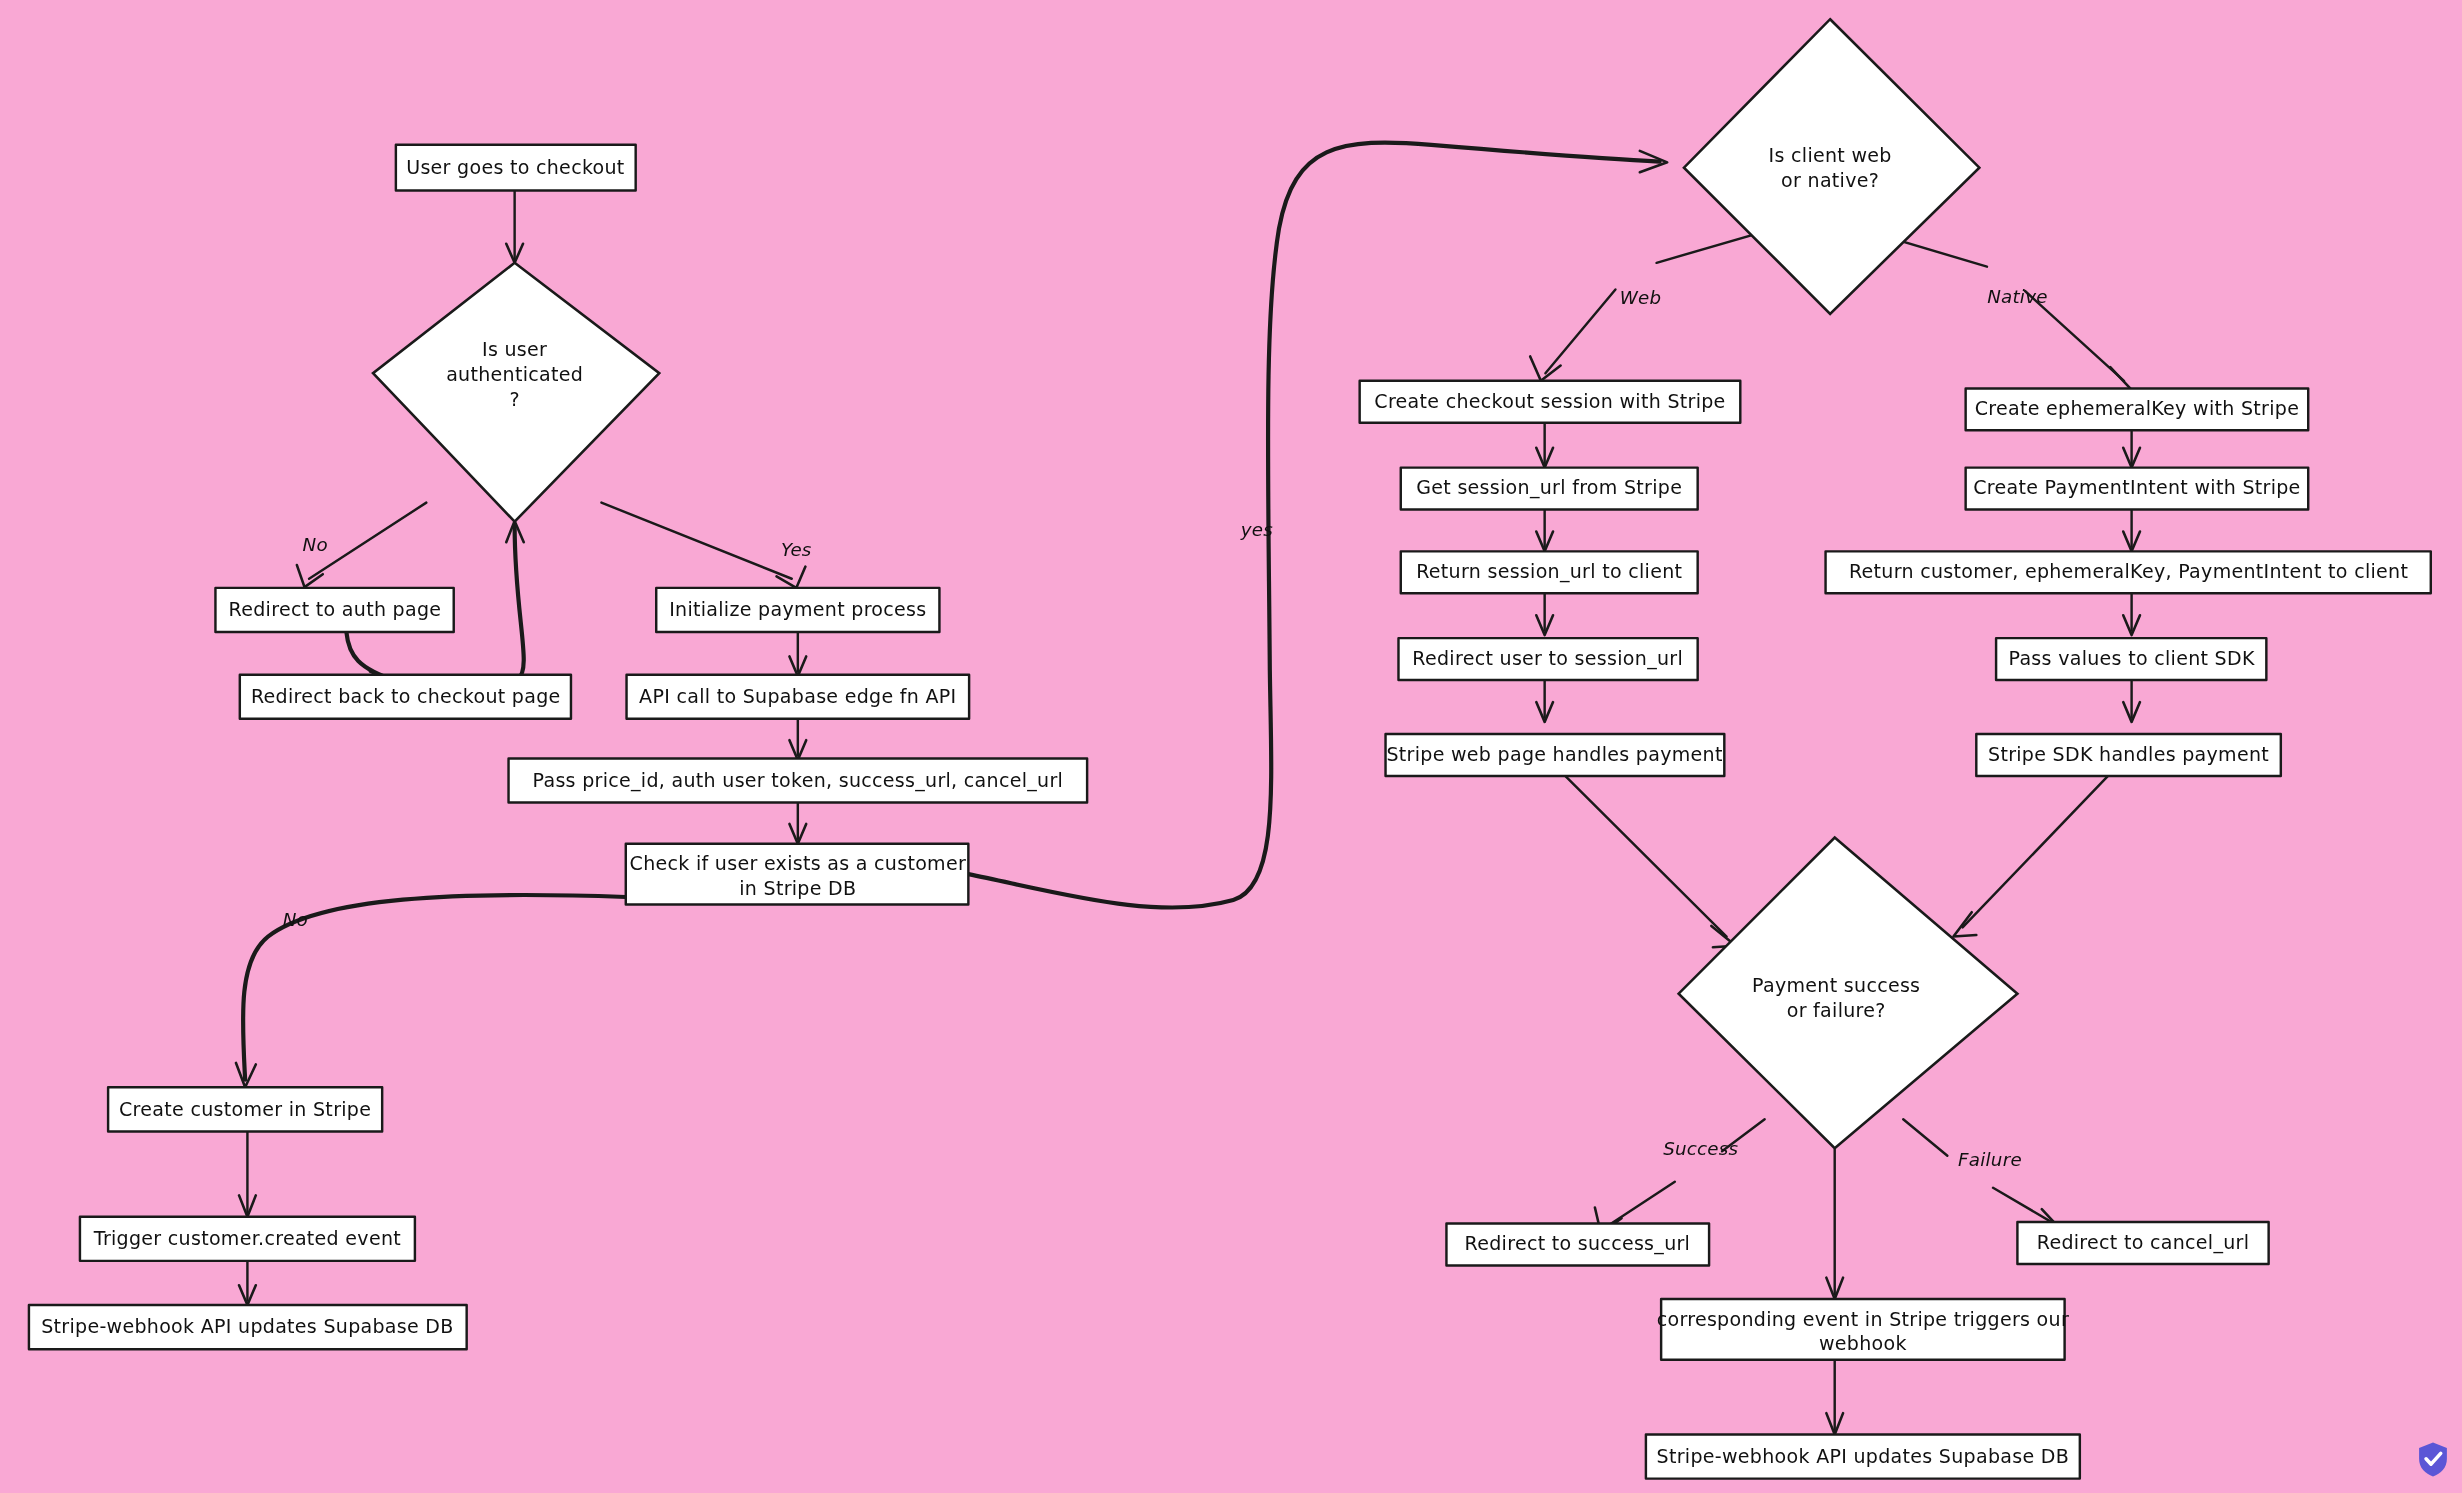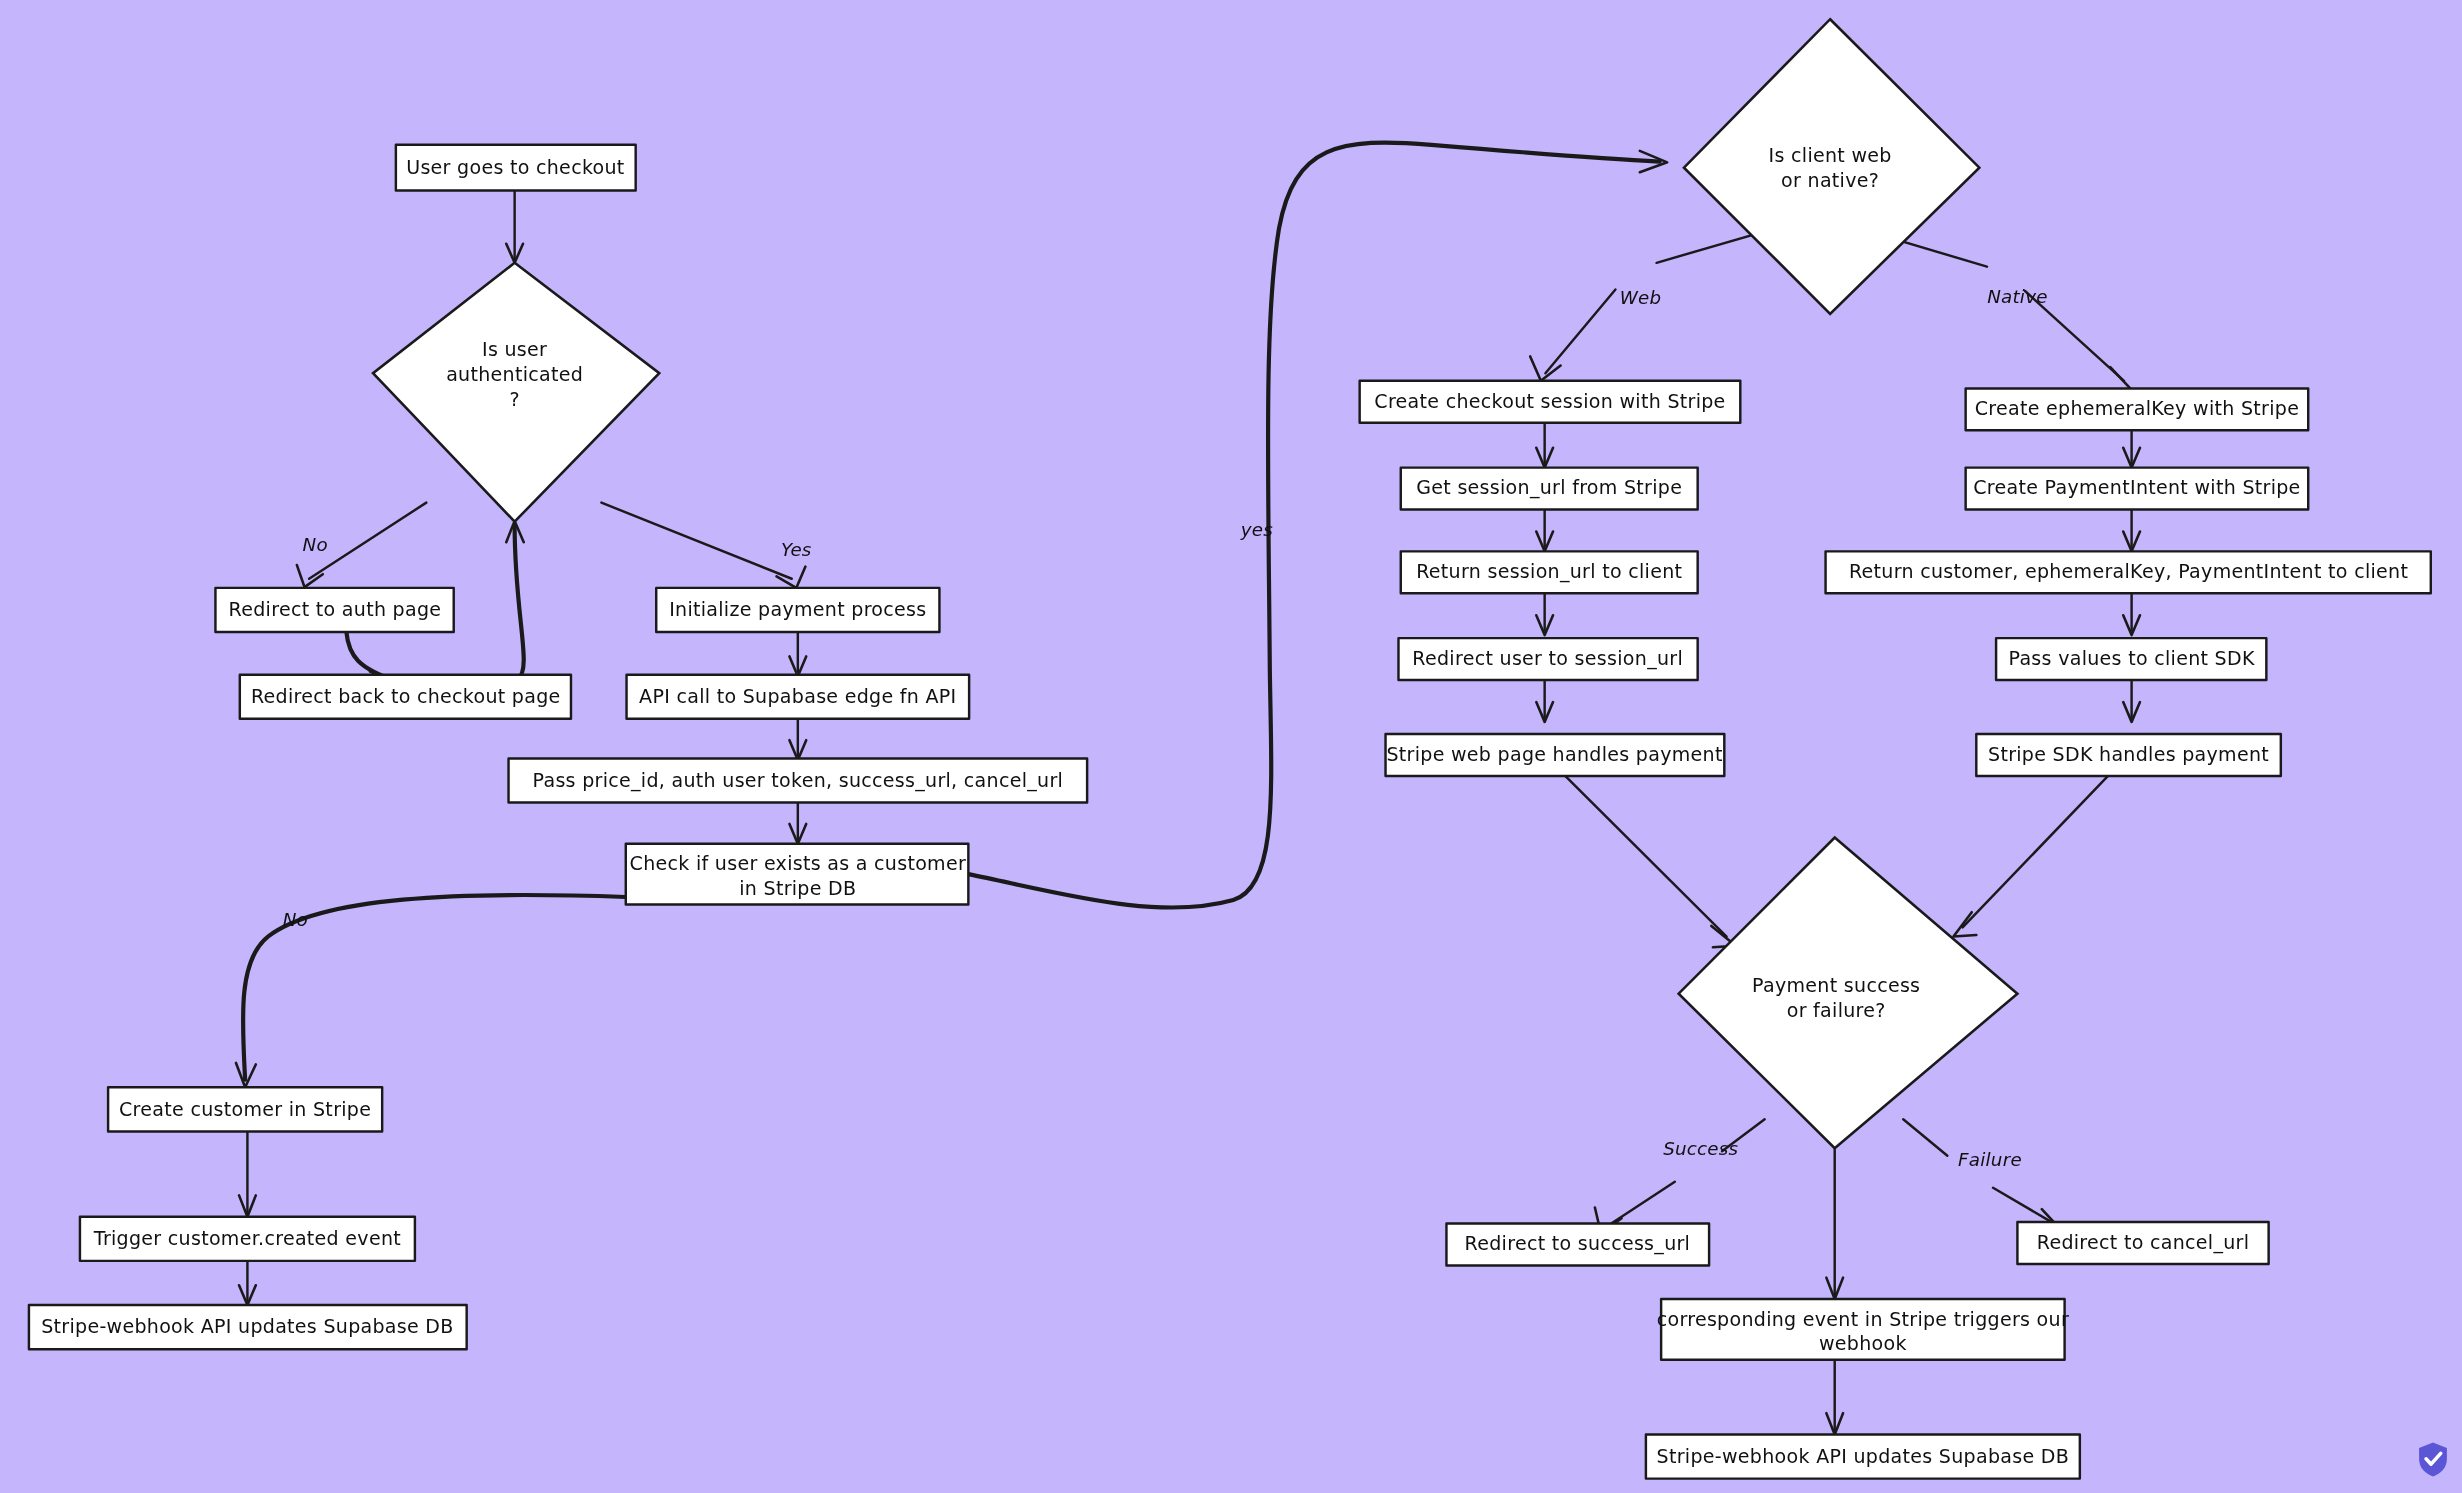--- a/index.html
+++ b/index.html
@@ -4,21 +4,21 @@
 <style>
   html, body {
     margin: 0;
     padding: 0;
     background: #ffffff;
   }
   #canvas {
     position: relative;
     width: 2462px;
     height: 1494px;
-    background: #c4b5fd;
+    background: #f9a8d4;
     overflow: hidden;
     font-family: "DejaVu Sans", sans-serif;
   }
   svg.flow {
     position: absolute;
     left: 0;
     top: 0;
     width: 2462px;
     height: 1494px;
   }

